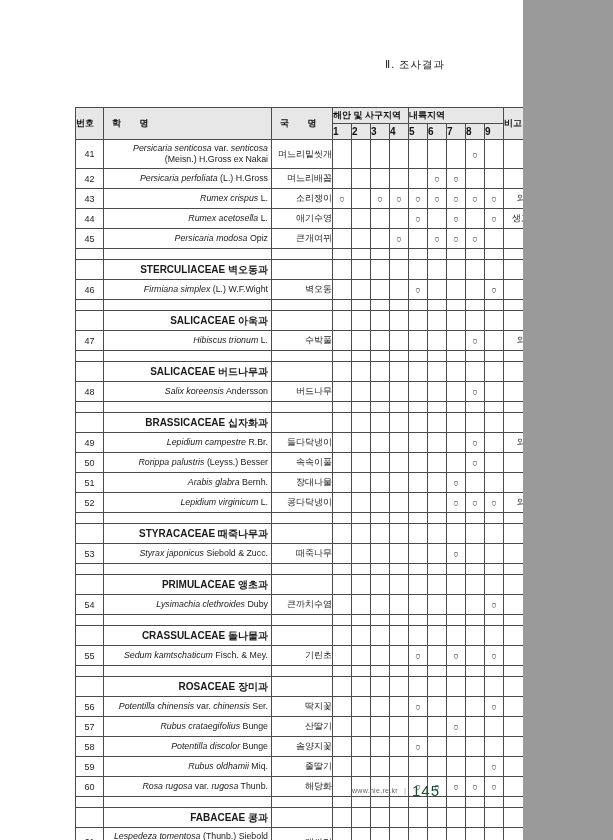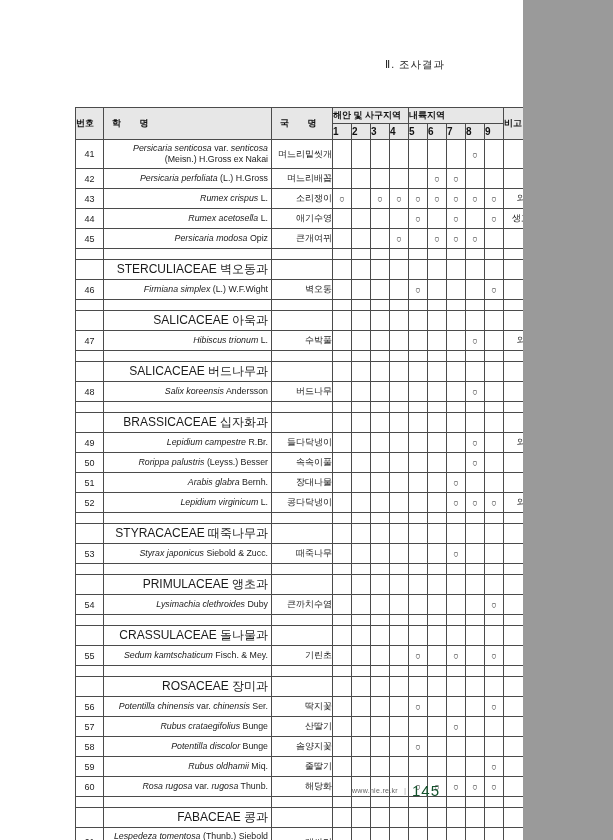--- a/index.html
+++ b/index.html
@@ -41,21 +41,21 @@
   th.sp{letter-spacing:8px;text-indent:8px;}
   tr.r-species td{height:17px;}
   tr.r-tall td{height:26px;}
   tr.r-section td{height:17px;}
   tr.r-spacer td{height:10px;line-height:0;font-size:0;}
   .c-no{font-size:9px;text-align:center;color:#222;}
   .c-sci{font-size:8.8px;text-align:right;padding:1px 3px;line-height:1.2;}
   .c-kor{font-size:9px;text-align:right;}
   .c-mark{font-size:9.5px;text-align:center;color:#222;}
   .c-remark{font-size:9px;text-align:center;}
-  td.c-section{font-weight:normal;font-size:12px;}
+  td.c-section{font-weight:bold;font-size:10px;}
   .it{font-style:italic;}
   tr.r-tall .c-sci{white-space:normal;}
   
   .page-footer{
     position:absolute;top:782px;right:83px;
     display:flex;align-items:center;gap:6px;
   }
   .footer-site{font-size:7px;color:#666;letter-spacing:0.3px;}
   .footer-sep{font-size:8px;color:#aaa;}
   .footer-page{font-size:15px;color:#14532d;letter-spacing:1px;}

